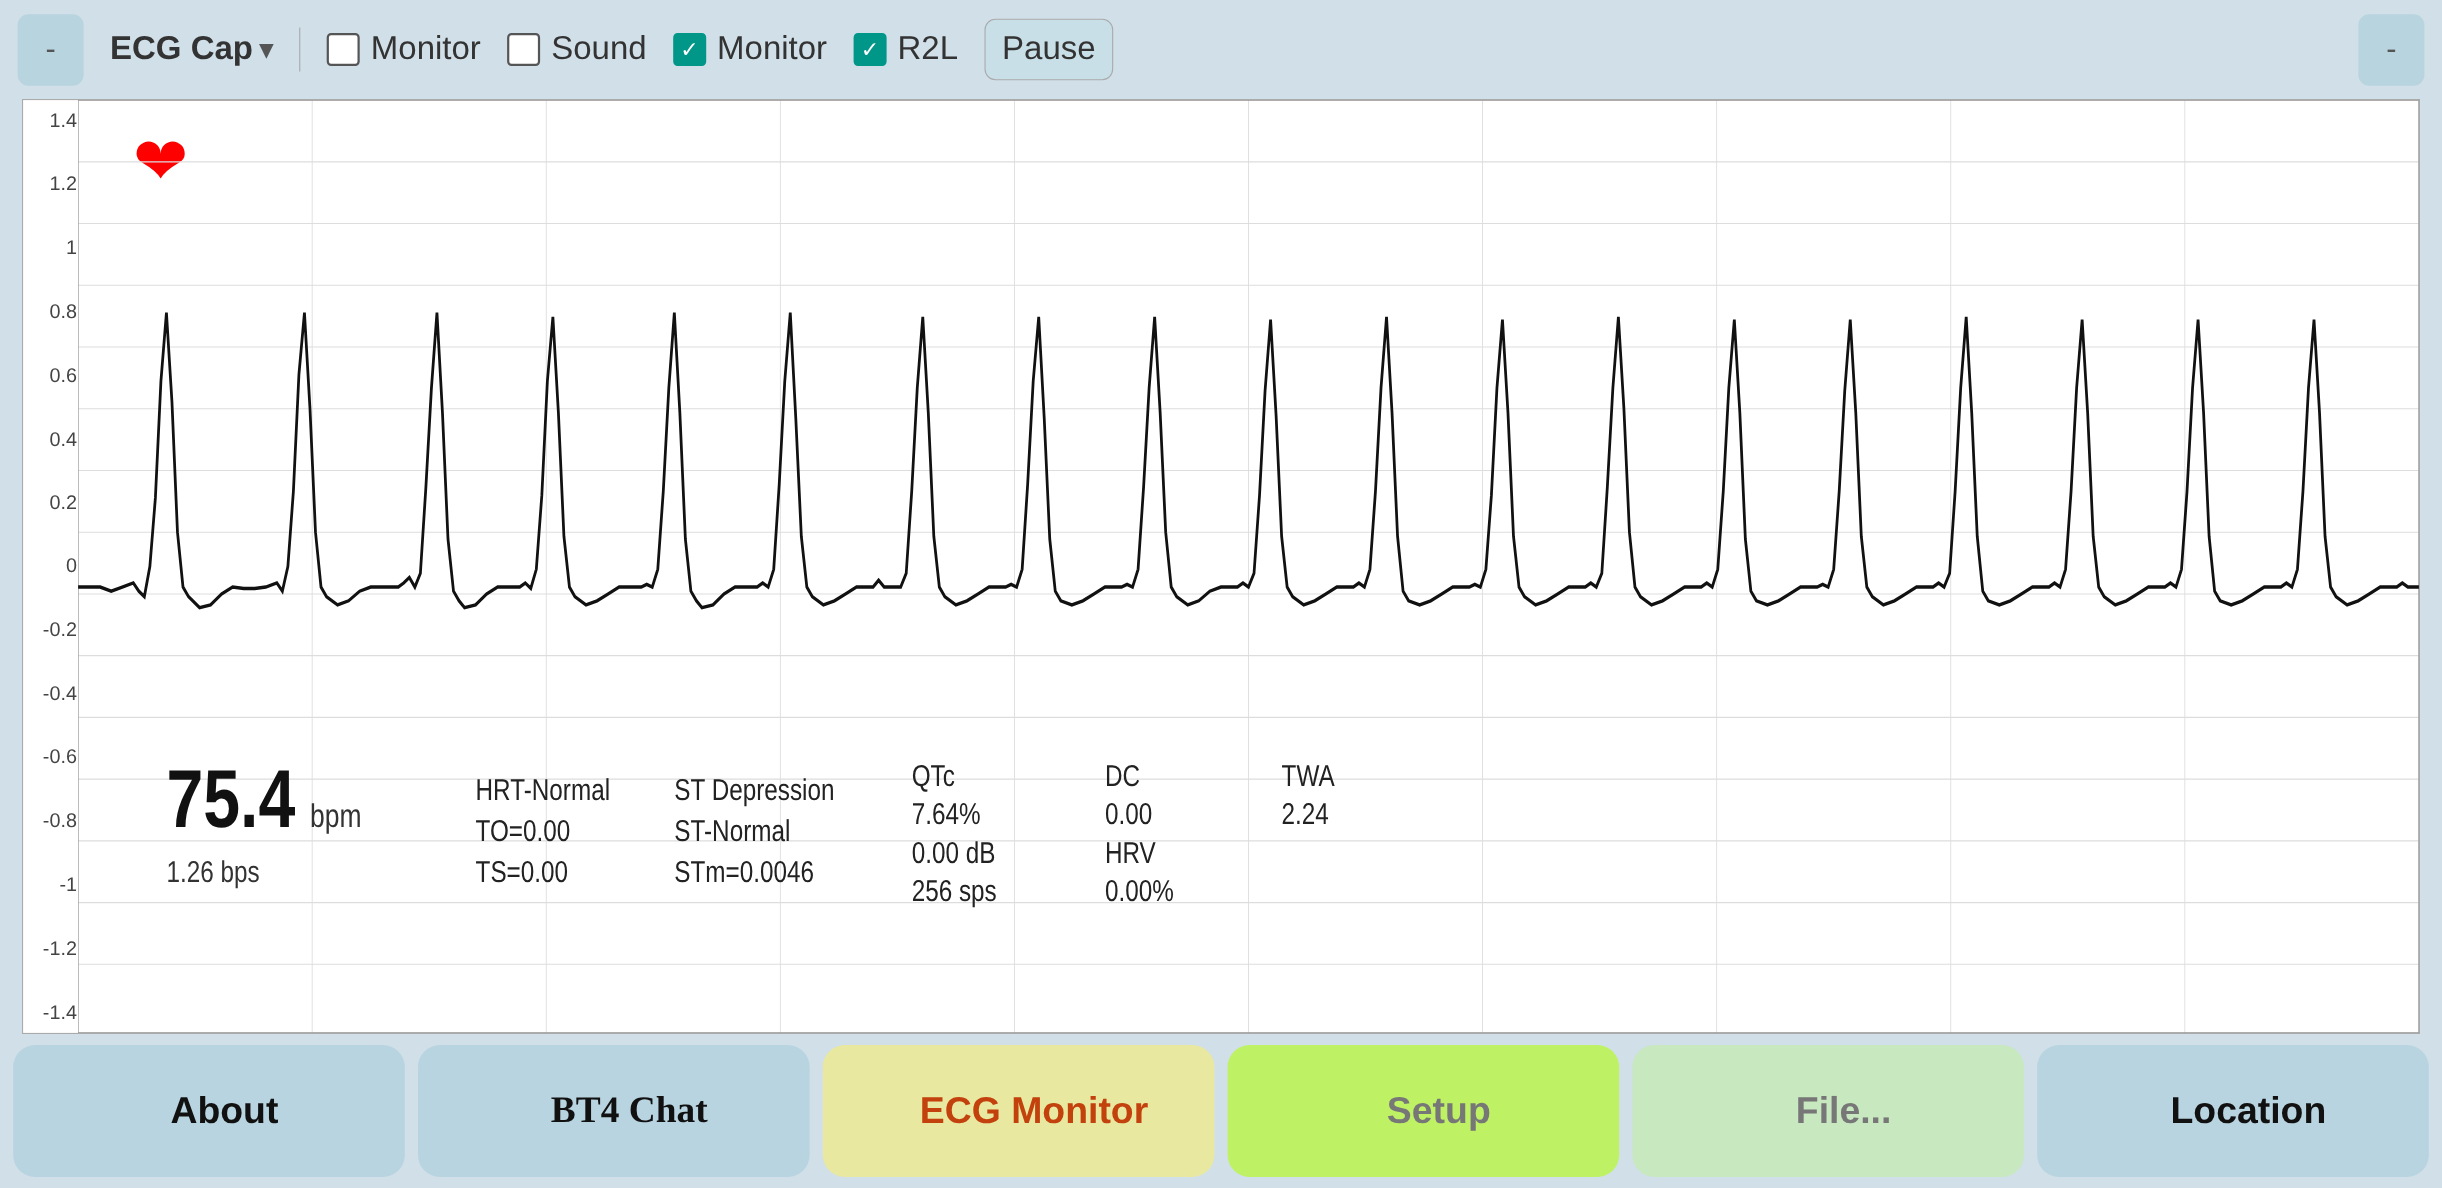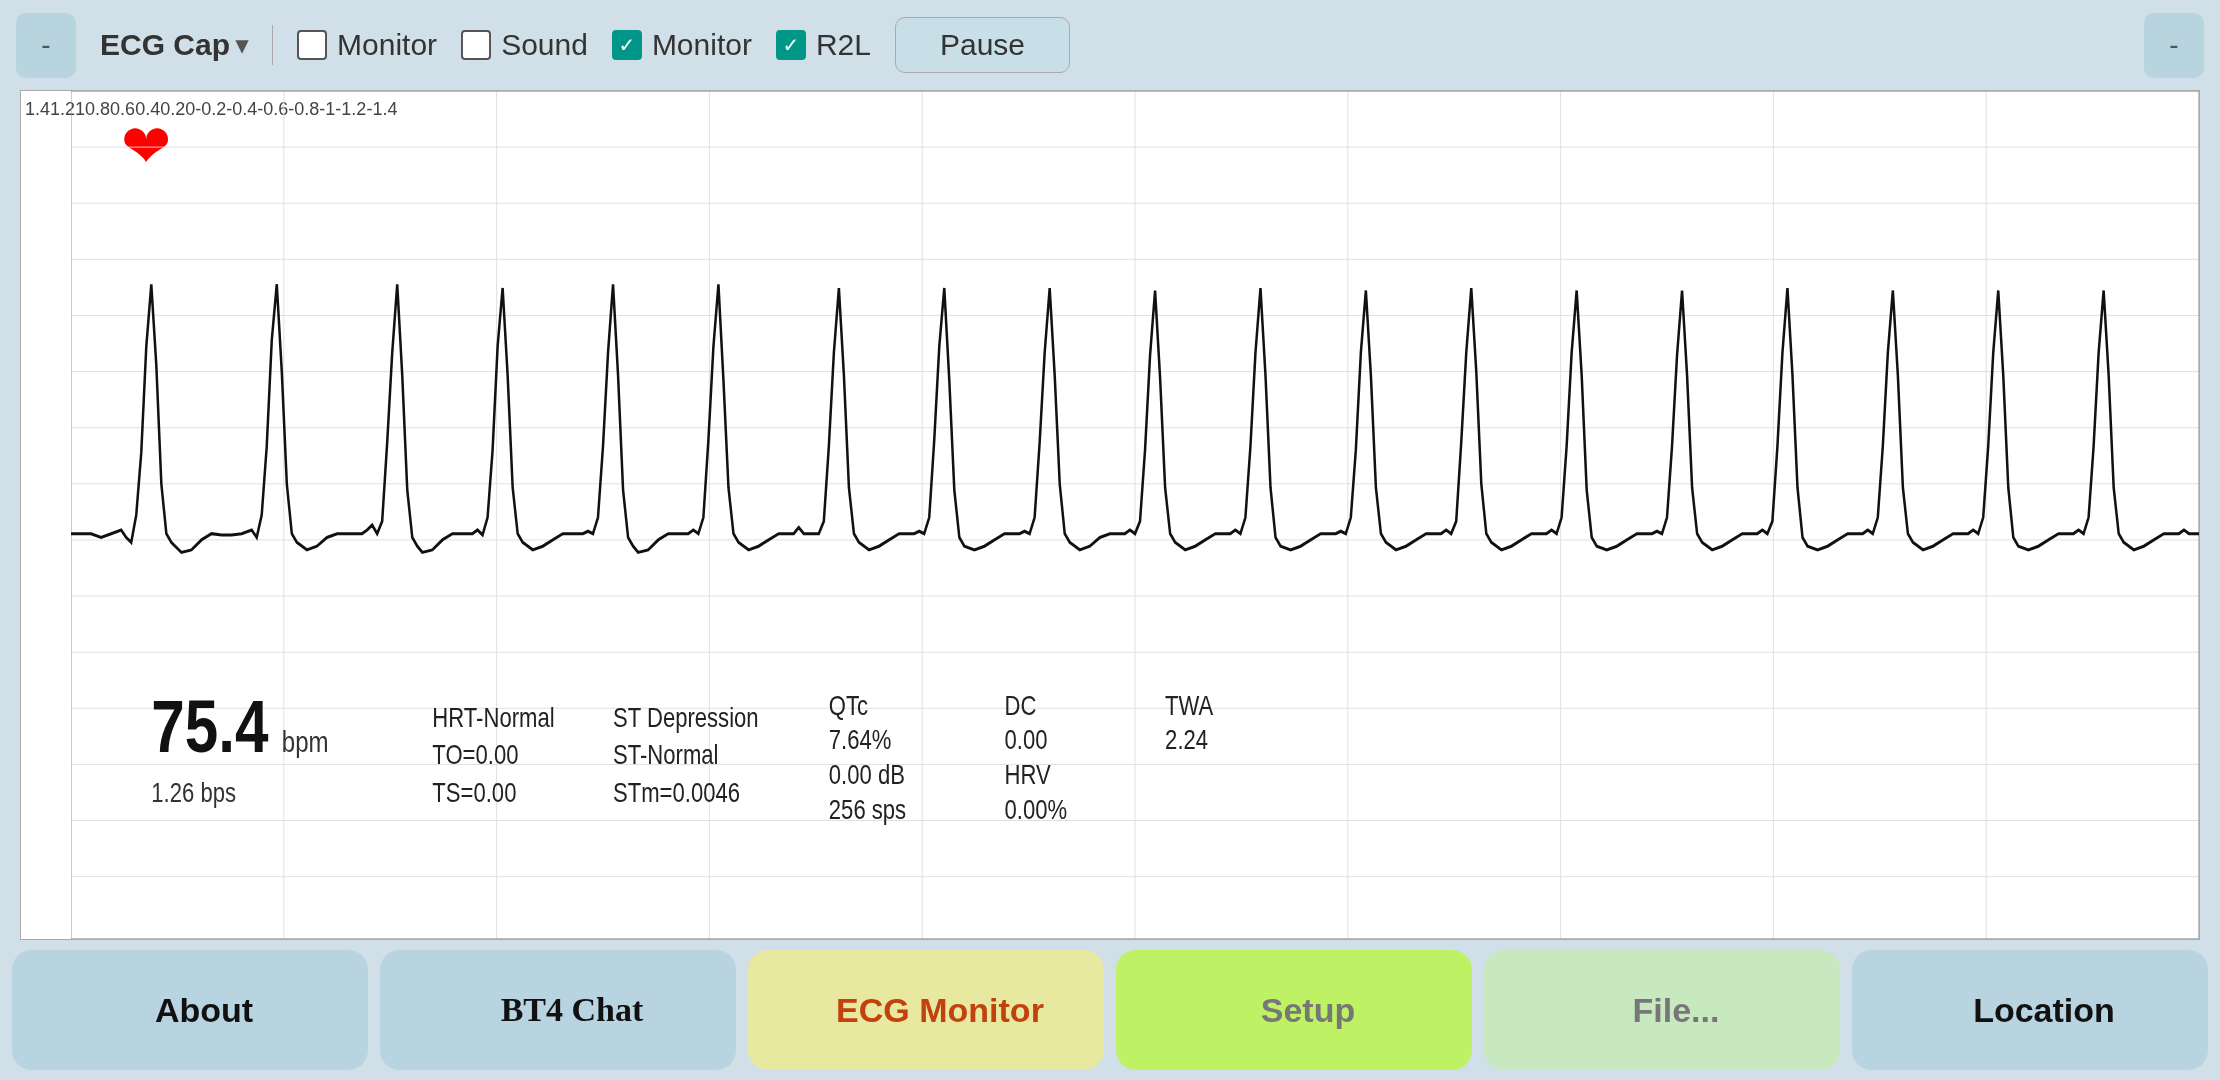--- a/index.html
+++ b/index.html
@@ -72,21 +72,21 @@
       align-items: center;
       justify-content: center;
       flex-shrink: 0;
       color: white;
       font-size: 20px;
     }
     .pause-btn {
       background: #c8dfe8;
       border: 1px solid #aaa;
       border-radius: 10px;
-      padding: 10px 44px;
+      padding: 10px 15px;
       font-size: 30px;
       cursor: pointer;
       color: #333;
     }
     .toolbar-spacer { flex: 1; }
 
     
     .chart-container {
       flex: 1;
       background: #d0dfe8;
@@ -160,21 +160,21 @@
     .tab-location { background: #b8d4e0; color: #111; }
 
     
     .y-axis {
       position: absolute;
       left: 0;
       top: 0;
       bottom: 0;
       width: 50px;
       display: flex;
-      flex-direction: row;
+      flex-direction: column;
       justify-content: space-between;
       padding: 8px 4px;
     }
     .y-label {
       font-size: 18px;
       color: #444;
       text-align: right;
       width: 45px;
     }
   </style>

